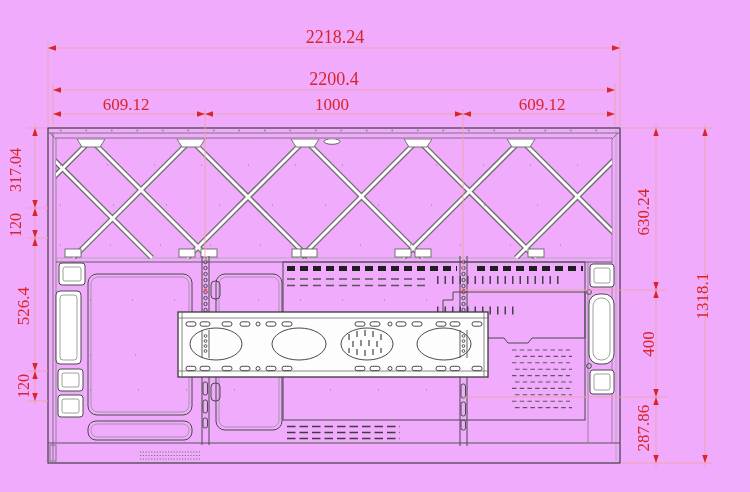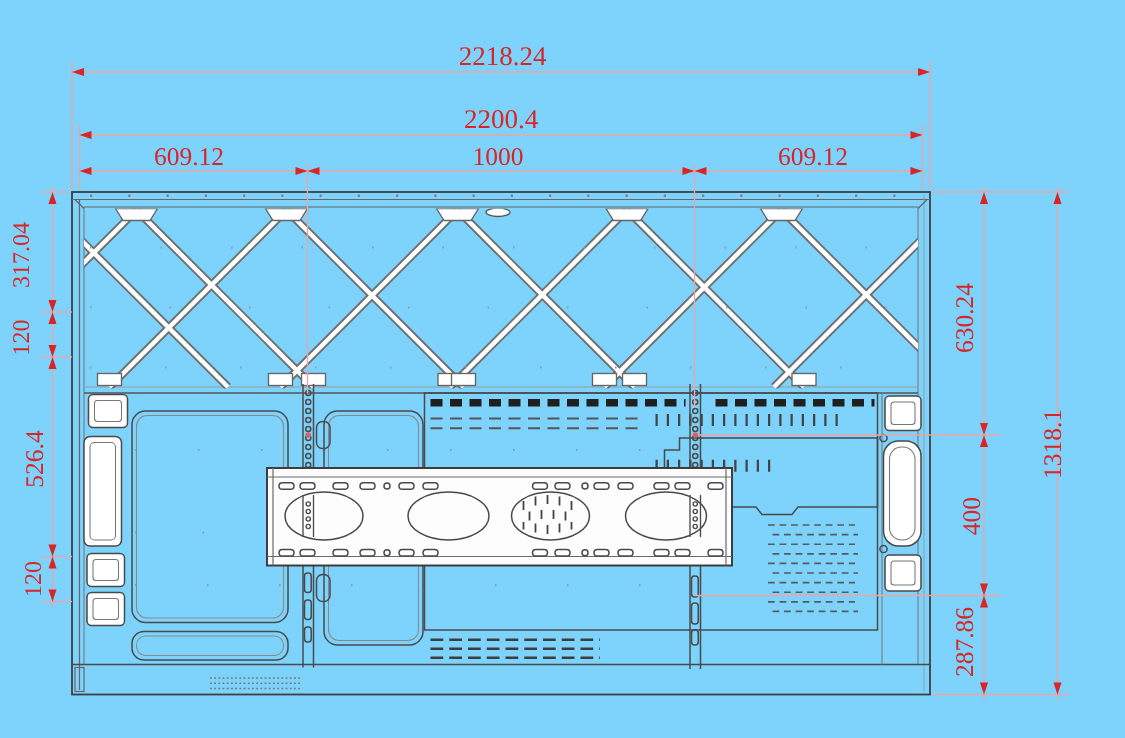--- a/index.html
+++ b/index.html
@@ -1,16 +1,16 @@
 <!DOCTYPE html>
 <html><head>
 <meta charset="utf-8">
 <style>
   html,body{margin:0;padding:0;background:#ffffff;}
-  .stage{width:750px;height:492px;position:relative;background:#7dd3fc;overflow:hidden;}
+  .stage{width:750px;height:492px;position:relative;background:#f0abfc;overflow:hidden;}
   svg{display:block;}
   .dim-text{font-family:"Liberation Serif","DejaVu Serif",serif;fill:#d92525;}
 </style>
 </head>
 <body>
 
 <div class="stage">
 <svg width="750" height="492" viewBox="0 0 750 492">
   <defs>
     <clipPath id="bandClip">

